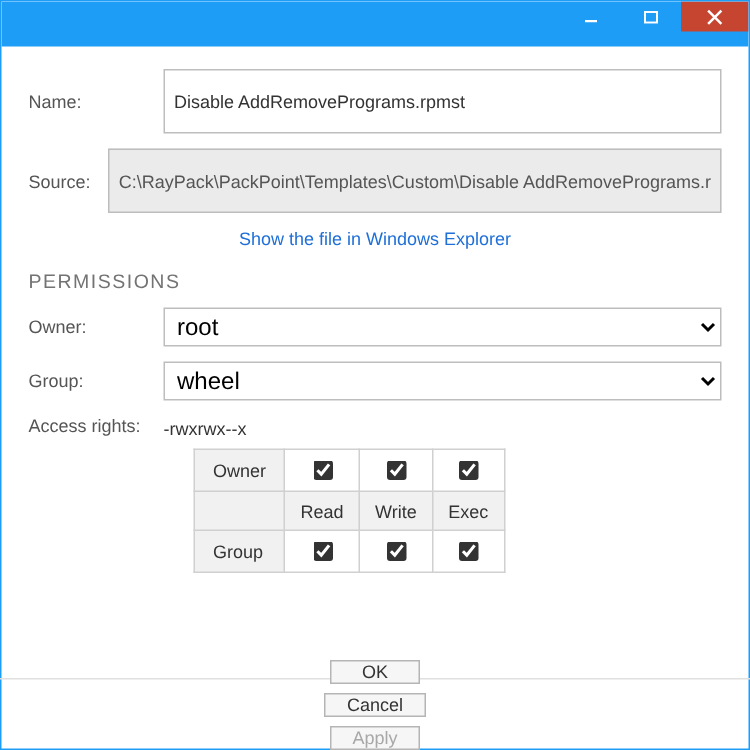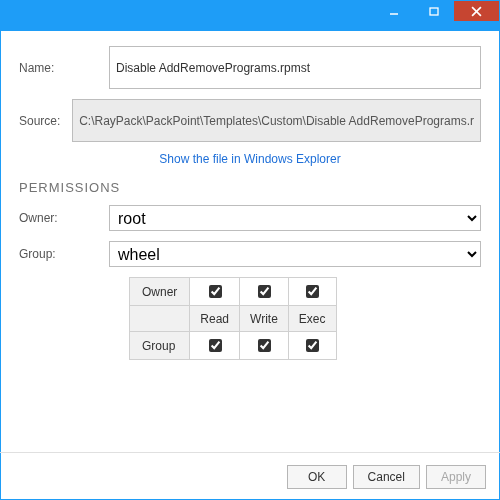--- a/index.html
+++ b/index.html
@@ -28,21 +28,21 @@
   select.sel { width:100%; height:26px; border:1px solid #bdbdbd; font-family:inherit;
                font-size:16px; background:#fff; padding:0 4px; }
   .perm-table { border-collapse:collapse; margin-left:110px; margin-top:6px; border:1px solid #d0d0d0;}
   .perm-table th, .perm-table td { border:1px solid #d0d0d0; padding:4px 10px; text-align:center;
                                    font-weight:normal; background:#fff; height:26px; }
   .perm-table th { background:#f1f1f1; }
   .perm-table td.rowhdr { background:#f1f1f1; text-align:left; padding:4px 12px; }
   input[type=checkbox] { width:13px; height:13px; accent-color:#333; }
   .footer { position:absolute; bottom:0; left:0; right:0; height:48px;
             border-top:1px solid #e0e0e0; display:flex; justify-content:flex-end;
-            align-items:center; padding:0 14px; gap:6px; }
+            align-items:center; padding:0 14px; gap:6px;flex-direction:column; }
   .btn { min-width:60px; height:24px; border:1px solid #b5b5b5; background:#f6f6f6;
          font-family:inherit; font-size:12px; padding:0 14px; color:#333; }
   .btn.disabled { color:#a8a8a8; }
   .corner-th { width:52px; }
 </style>
 </head>
 <body>
 
 <div class="titlebar">
   <span class="title">PROPERTIES</span>
@@ -97,20 +97,24 @@
 
   <div class="row">
     <div class="lbl">Group:</div>
     <div class="field">
       <select class="sel">
         <option>wheel</option>
       </select>
     </div>
   </div>
 
+  <div class="row" style="align-items:flex-start; margin-bottom:2px;">
+    <div class="lbl">Access rights:</div>
+    <div style="padding-top:2px;">-rwxrwx--x</div>
+  </div>
 
   <table class="perm-table">
     <tbody>
         <tr>
       <td class="rowhdr">Owner</td>
       <td><input type="checkbox" checked="" style=""></td>
       <td><input type="checkbox" checked="" style=""></td>
       <td><input type="checkbox" checked="" style=""></td>
     </tr>
     <tr>

